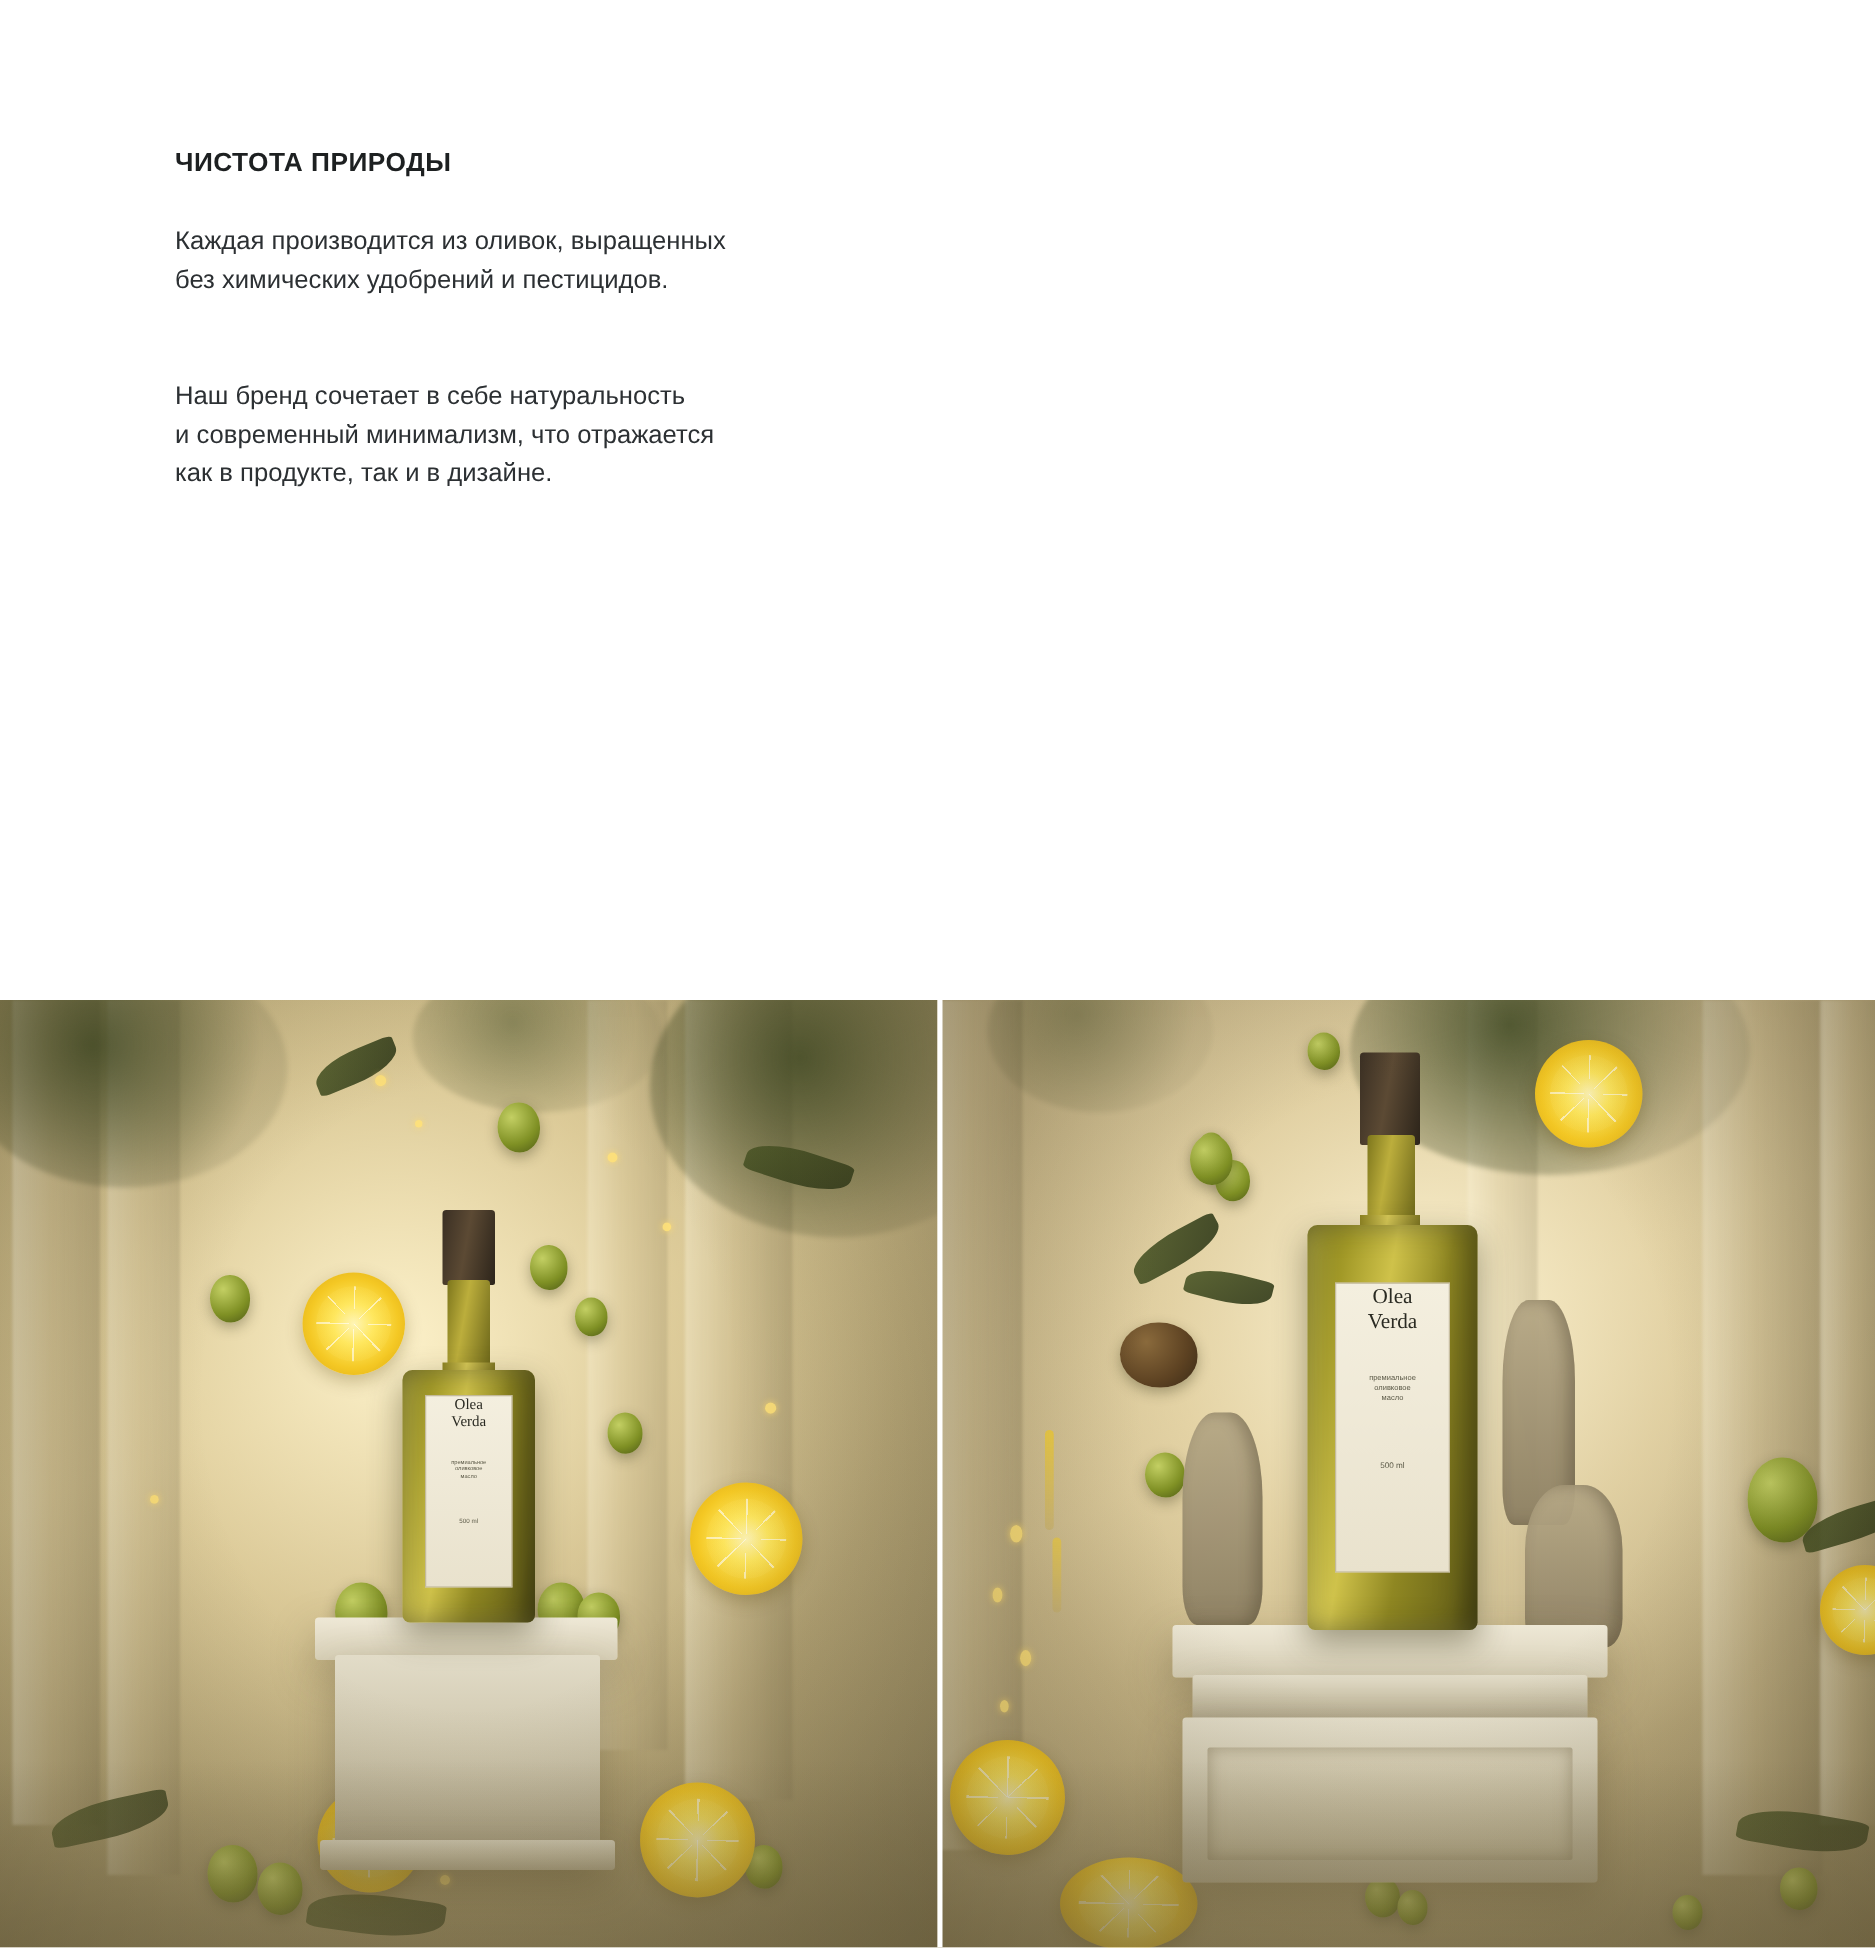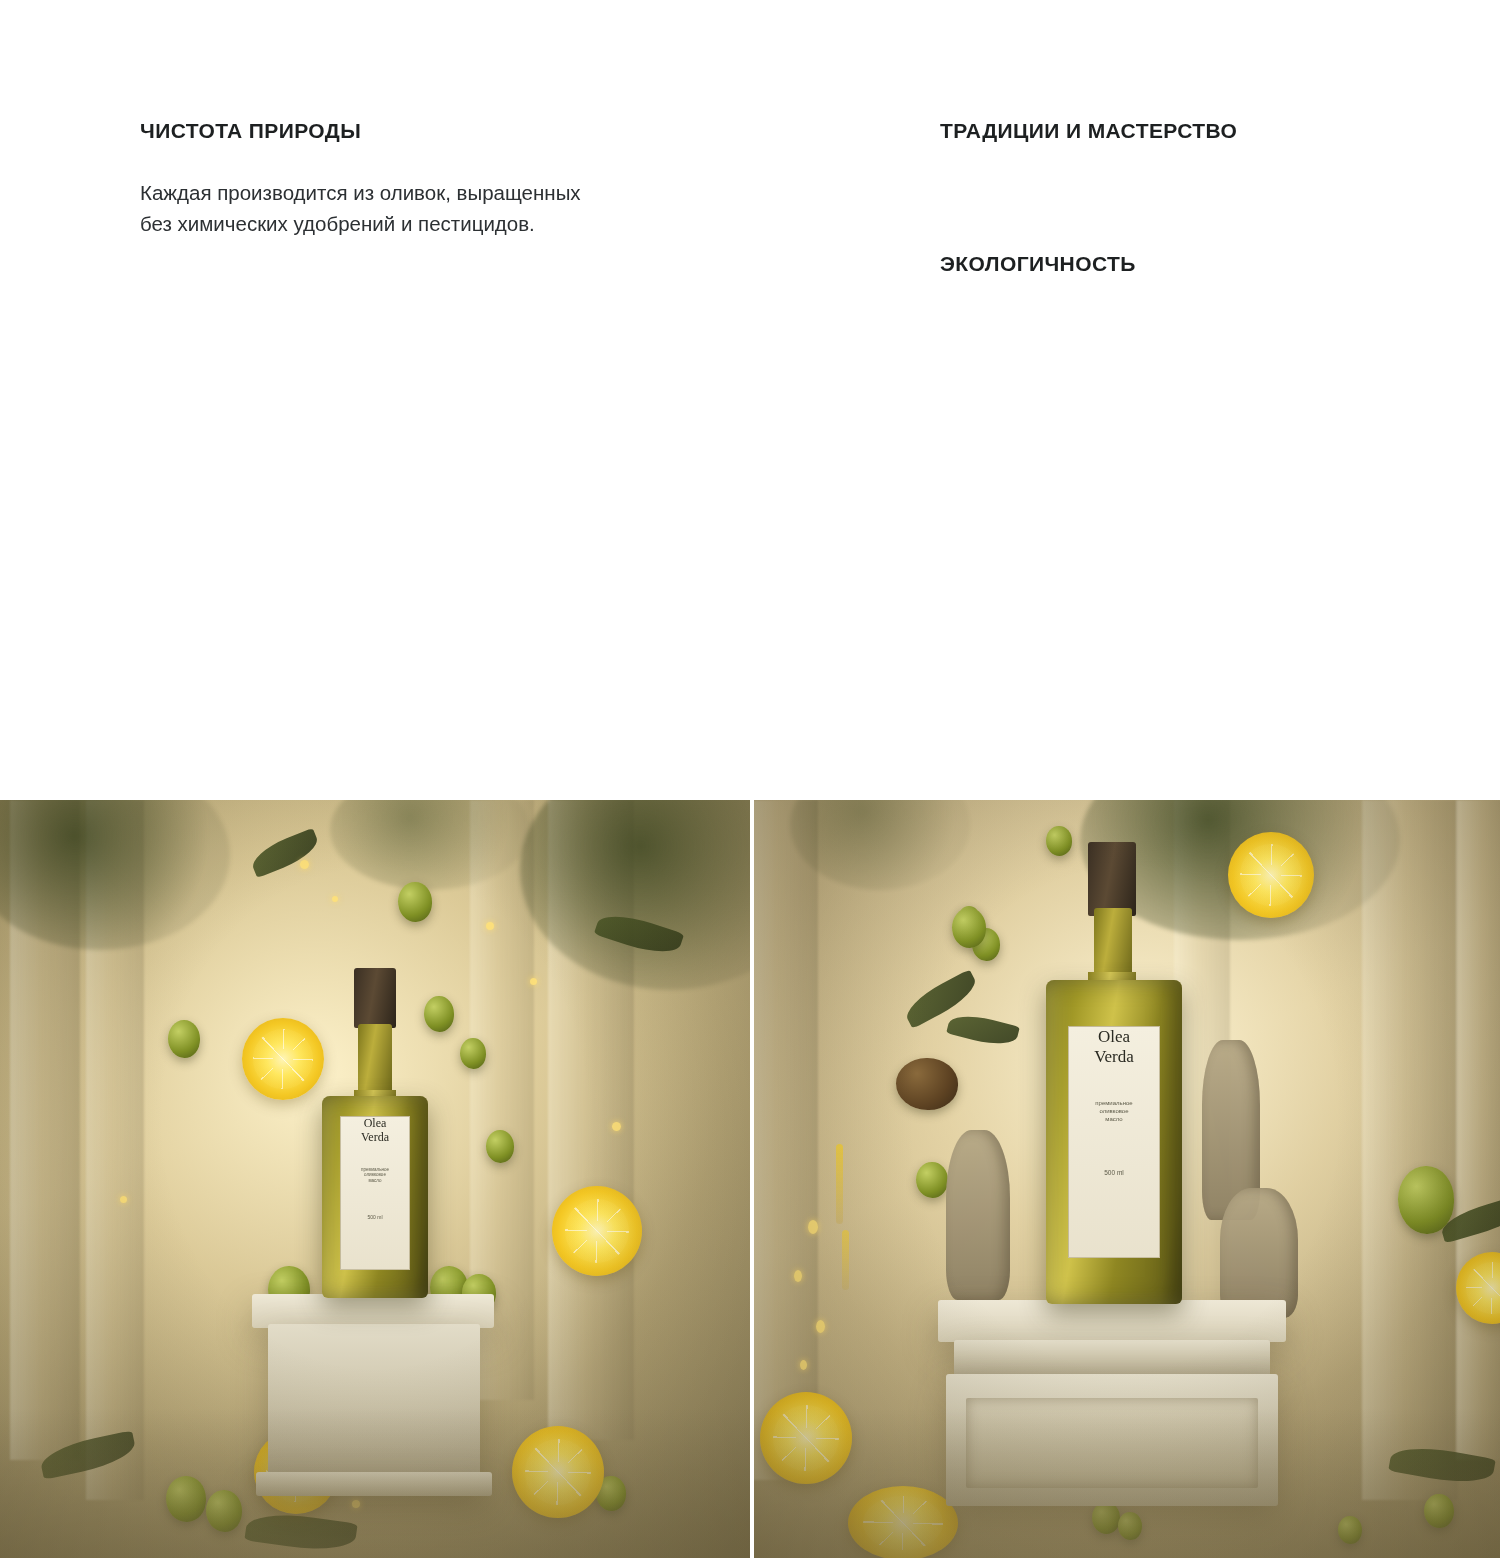--- a/index.html
+++ b/index.html
@@ -253,32 +253,33 @@
       <div class="col left">
 
         <div class="feature f-nature">
           <h3 class="feature-title">ЧИСТОТА ПРИРОДЫ</h3>
           <p class="feature-body">Каждая производится из оливок, выращенных
 без химических удобрений и пестицидов.</p>
         </div>
 
 
         <div class="feature">
+          <p class="feature-body">Наш бренд сочетает в себе натуральность
+и современный минимализм, что отражается
+как в продукте, так и в дизайне.</p>
         </div>
 
       </div>
 
       <div class="col right">
 
         <div class="feature f-tradition">
-          <h3 class="feature-title">ТРАДИЦИИ И МАСТЕРСТВО</h3>
         </div>
 
         <div class="feature">
-          <h3 class="feature-title">ЭКОЛОГИЧНОСТЬ</h3>
         </div>
 
       </div>
 
     </div>
   </section>
 
   <section class="gallery">
 
     <figure class="shot left">

